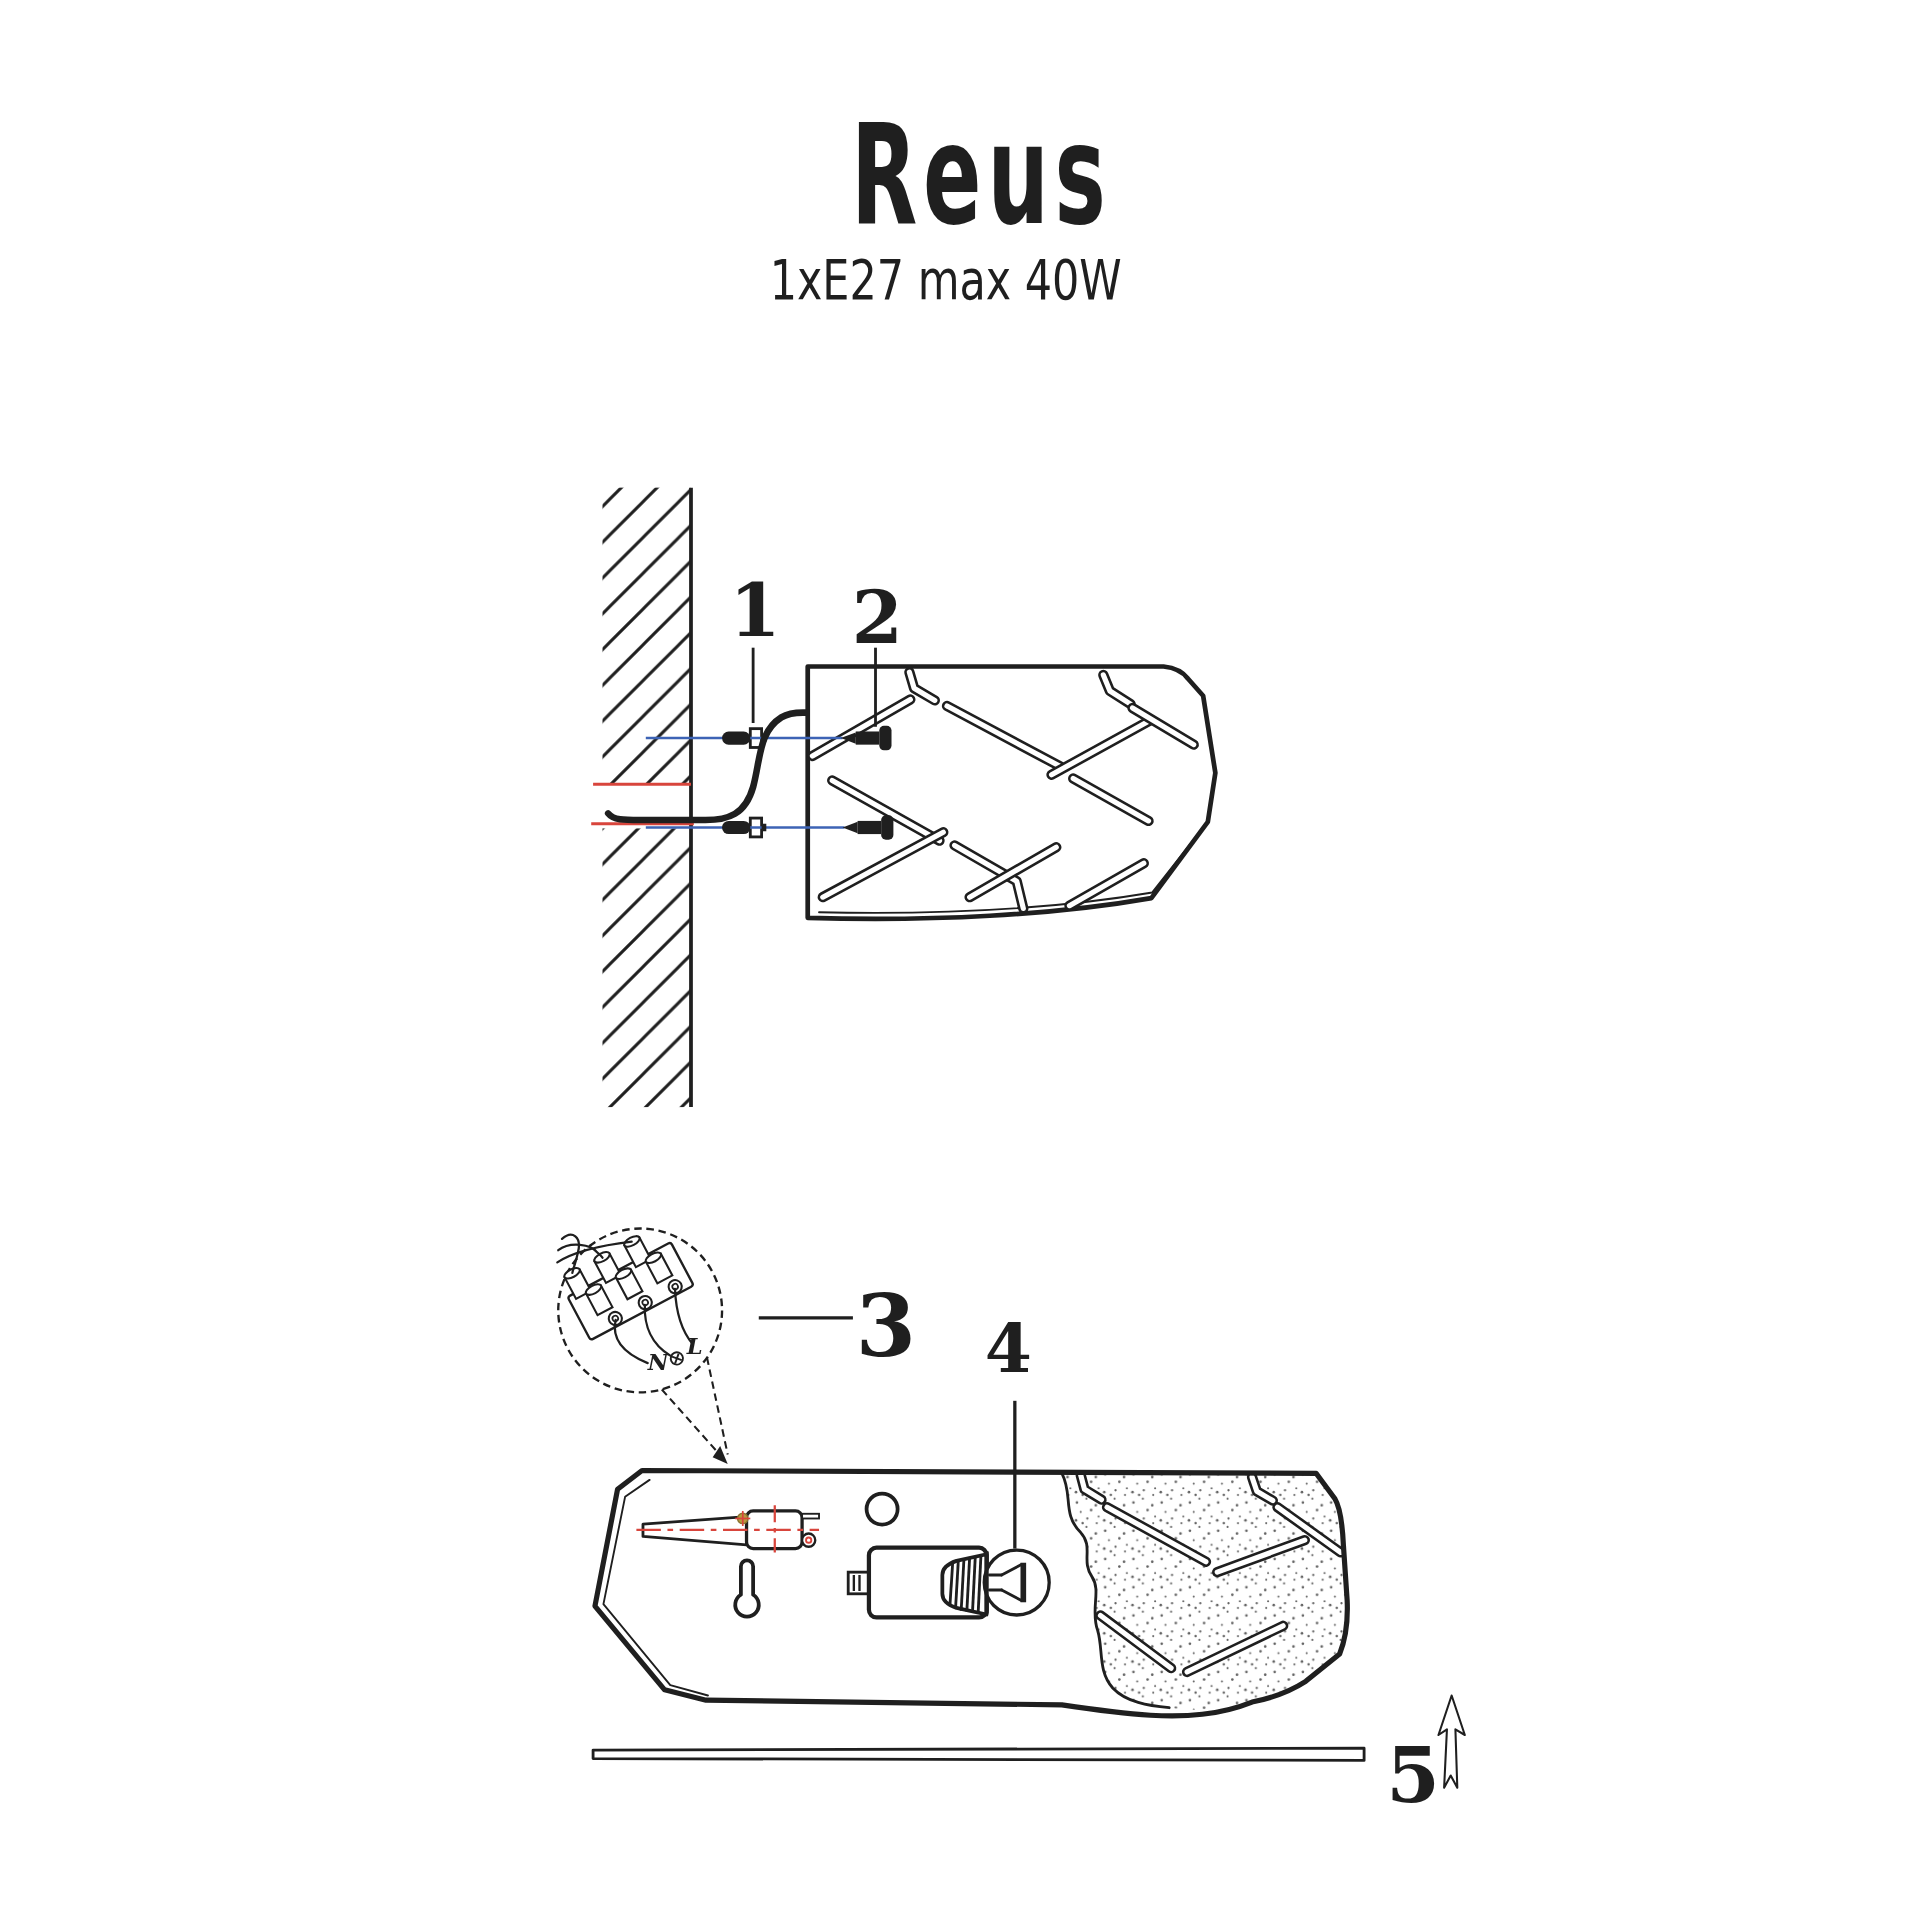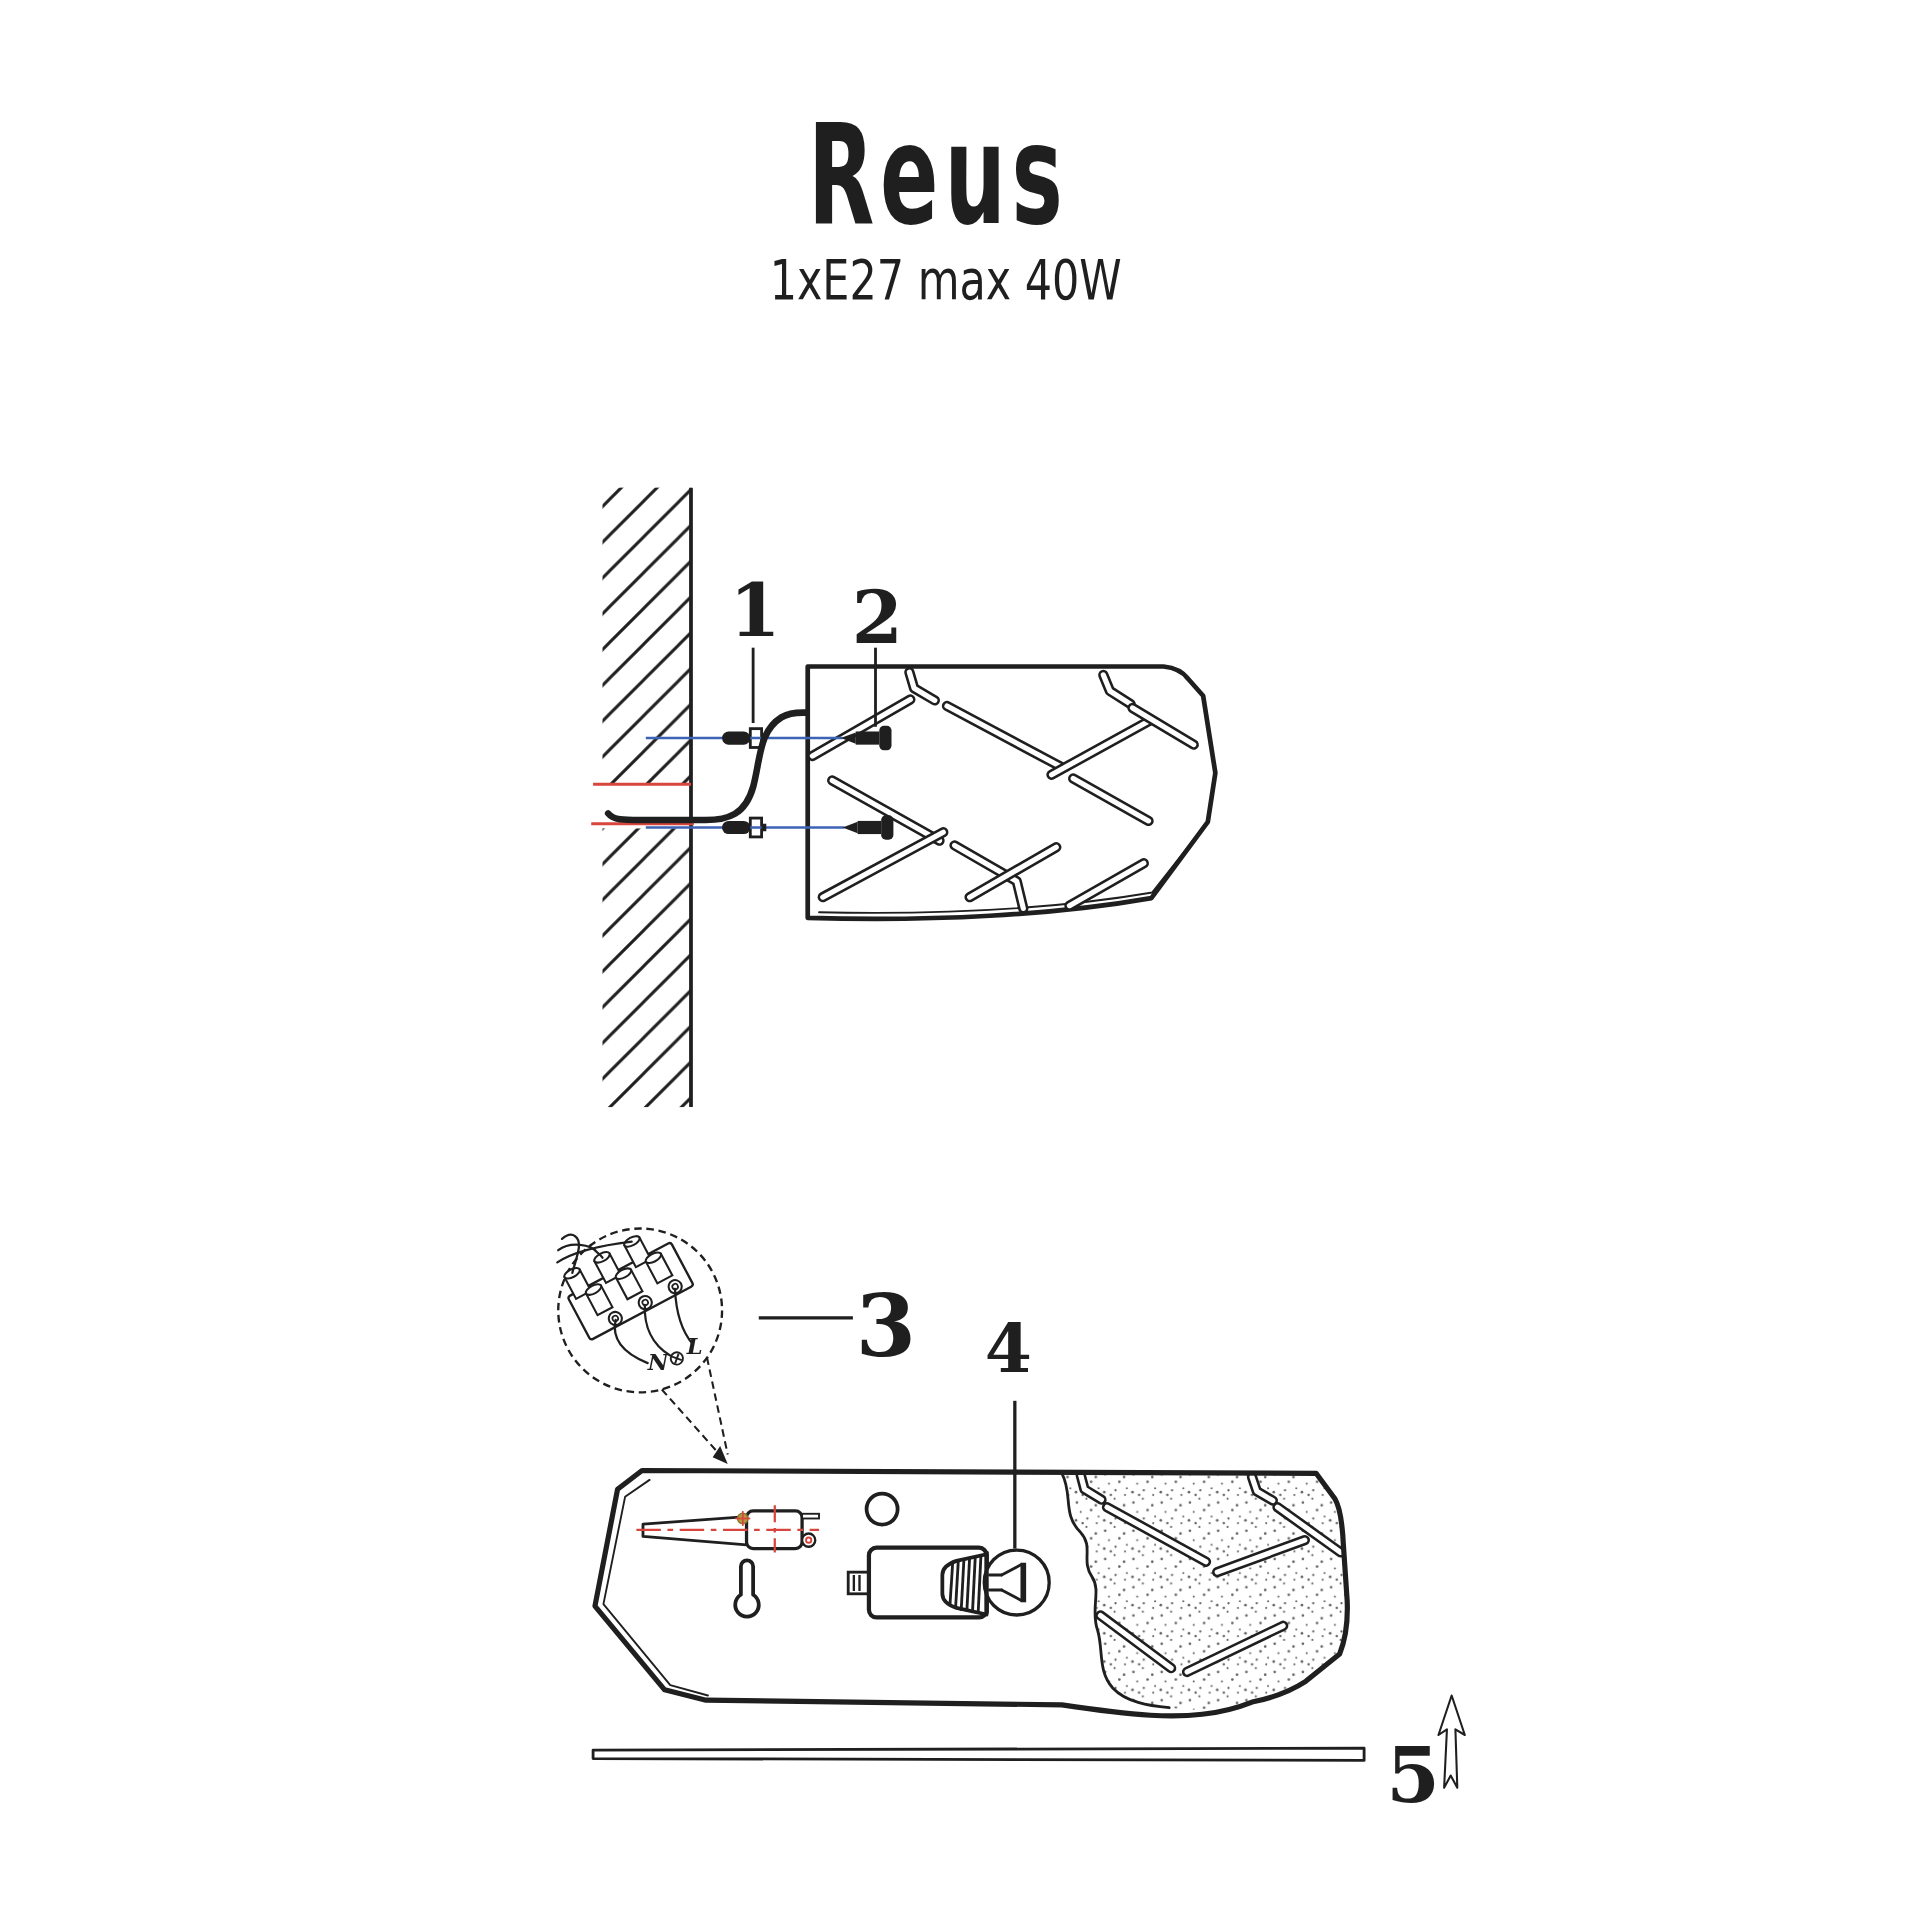--- a/index.html
+++ b/index.html
@@ -1,18 +1,18 @@
 <!DOCTYPE html>
 <html style="--paper: #ffffff; --ink: #1f1f1f; --red: #d8453c; --blue: #3d63b5; --yellow: #b79b3f;font-size:15px"><head>
 <meta charset="utf-8">
 <style>
   html,body{margin:0;padding:0;background:#e8e8e8;}
   .page{position:relative;width:1928px;height:1928px;background:var(--paper,#ffffff);overflow:hidden;
         font-family:"DejaVu Sans",sans-serif;color:var(--ink,#1f1f1f);}
-  .hdr-title{position:absolute;left:0;top:100px;width:1876px;height:151px;line-height:151px;text-align:center;}
+  .hdr-title{position:absolute;left:0;top:100px;width:1876px;height:151px;line-height:151px;text-align:center;padding-left:43px;}
   .hdr-title span{display:inline-block;font-weight:bold;font-size:139px;letter-spacing:9.4px;
         transform:scaleX(.62);transform-origin:center;font-family:"DejaVu Sans",sans-serif;}
   .hdr-specs{position:absolute;left:0;top:228px;width:1891px;text-align:center;}
   .hdr-specs div{height:104px;line-height:104px;}
   .hdr-specs span{display:inline-block;font-size:55px;transform:scaleX(.78);transform-origin:center;
         font-family:"DejaVu Sans",sans-serif;}
   svg{position:absolute;left:0;top:0;}
   
   .ink-s{stroke:var(--ink,#1f1f1f);}
   .ink-f{fill:var(--ink,#1f1f1f);}

